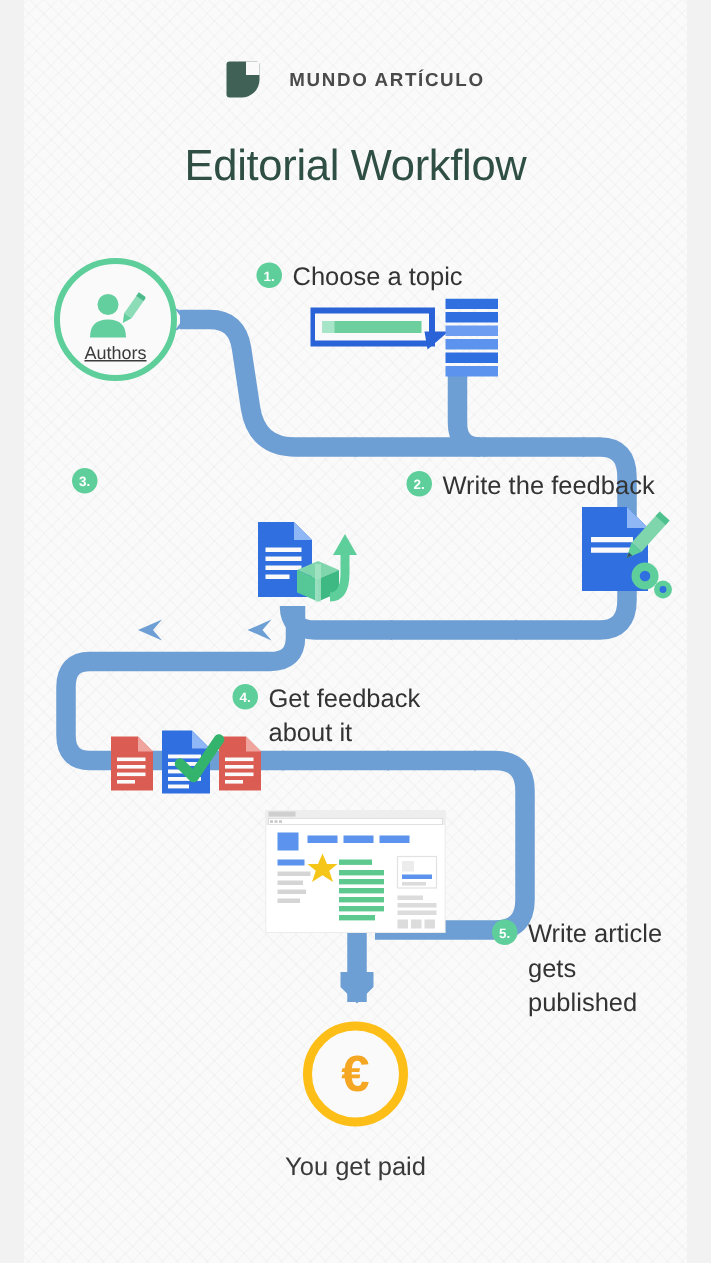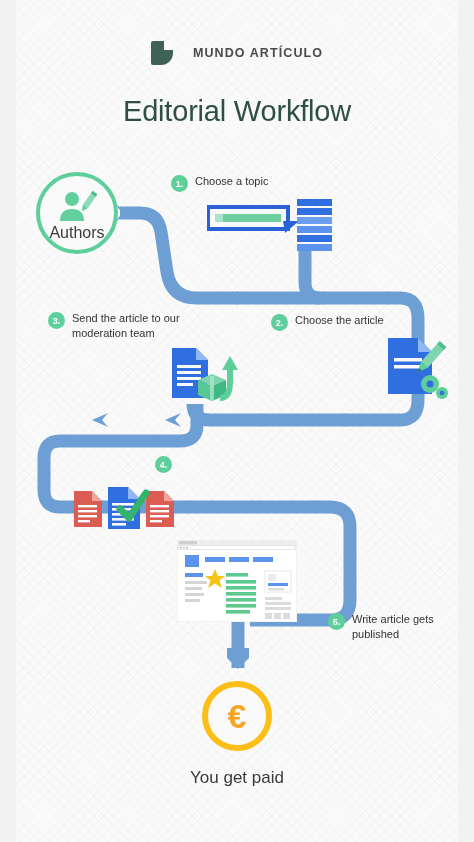--- a/index.html
+++ b/index.html
@@ -51,31 +51,31 @@
   #flow { position:absolute; left:0; top:0; width:474px; height:842px; }
 
   
   .authors {
     position:absolute; left:36px; top:172px;
     width:82px; height:82px; border-radius:50%;
     background:#fafafa; border:4px solid #5ecf9a;
     display:flex; flex-direction:column; align-items:center; justify-content:flex-end;
     padding-bottom:8px;
   }
-  .authors .label { font-size:16px; color:#3b3b3b; }
+  .authors .label { font-size:12px; color:#3b3b3b;text-decoration:underline; }
 
   
   .step { position:absolute; display:flex; align-items:flex-start; gap:7px; }
   .num {
     flex:0 0 auto; width:17px; height:17px; border-radius:50%;
     background:#5ecf9a; color:#fff; font-size:9px; font-weight:bold;
     display:flex; align-items:center; justify-content:center;
     margin-top:1px;
   }
-  .step-text { font-size:11px; line-height:1.35; color:#333; white-space:pre-line; }
+  .step-text { font-size:17px; line-height:1.35; color:#333; white-space:pre-line; }
 
   #step1 { left:171px; top:174px; }
   #step2 { left:271px; top:313px; }
   #step3 { left:48px; top:311px; }
   #step4 { left:155px; top:455px; }
   #step5 { left:328px; top:612px; }
 
   
   .euro {
     position:absolute; left:202px; top:681px;
@@ -161,31 +161,31 @@
     <span class="label">Authors</span>
   </div>
 
   <div class="step" id="step1">
     <span class="num">1.</span>
     <span class="step-text">Choose a topic</span>
   </div>
 
   <div class="step" id="step2">
     <span class="num">2.</span>
-    <span class="step-text">Choose the article</span>
+    <span class="step-text">Write the feedback</span>
   </div>
 
   <div class="step" id="step3">
     <span class="num">3.</span>
-    <span class="step-text">Send the article to our
-moderation team</span>
   </div>
 
   <div class="step" id="step4">
     <span class="num">4.</span>
+    <span class="step-text">Get feedback
+about it</span>
   </div>
 
   <div class="step" id="step5">
     <span class="num">5.</span>
     <span class="step-text">Write article gets
 published</span>
   </div>
 
   <svg class="art" style="left:207px; top:199px;" width="125" height="56" viewBox="0 0 125 56">
     <rect x="1" y="8" width="80" height="22" fill="#fafafa" stroke="#2a63d8" stroke-width="4"></rect>

